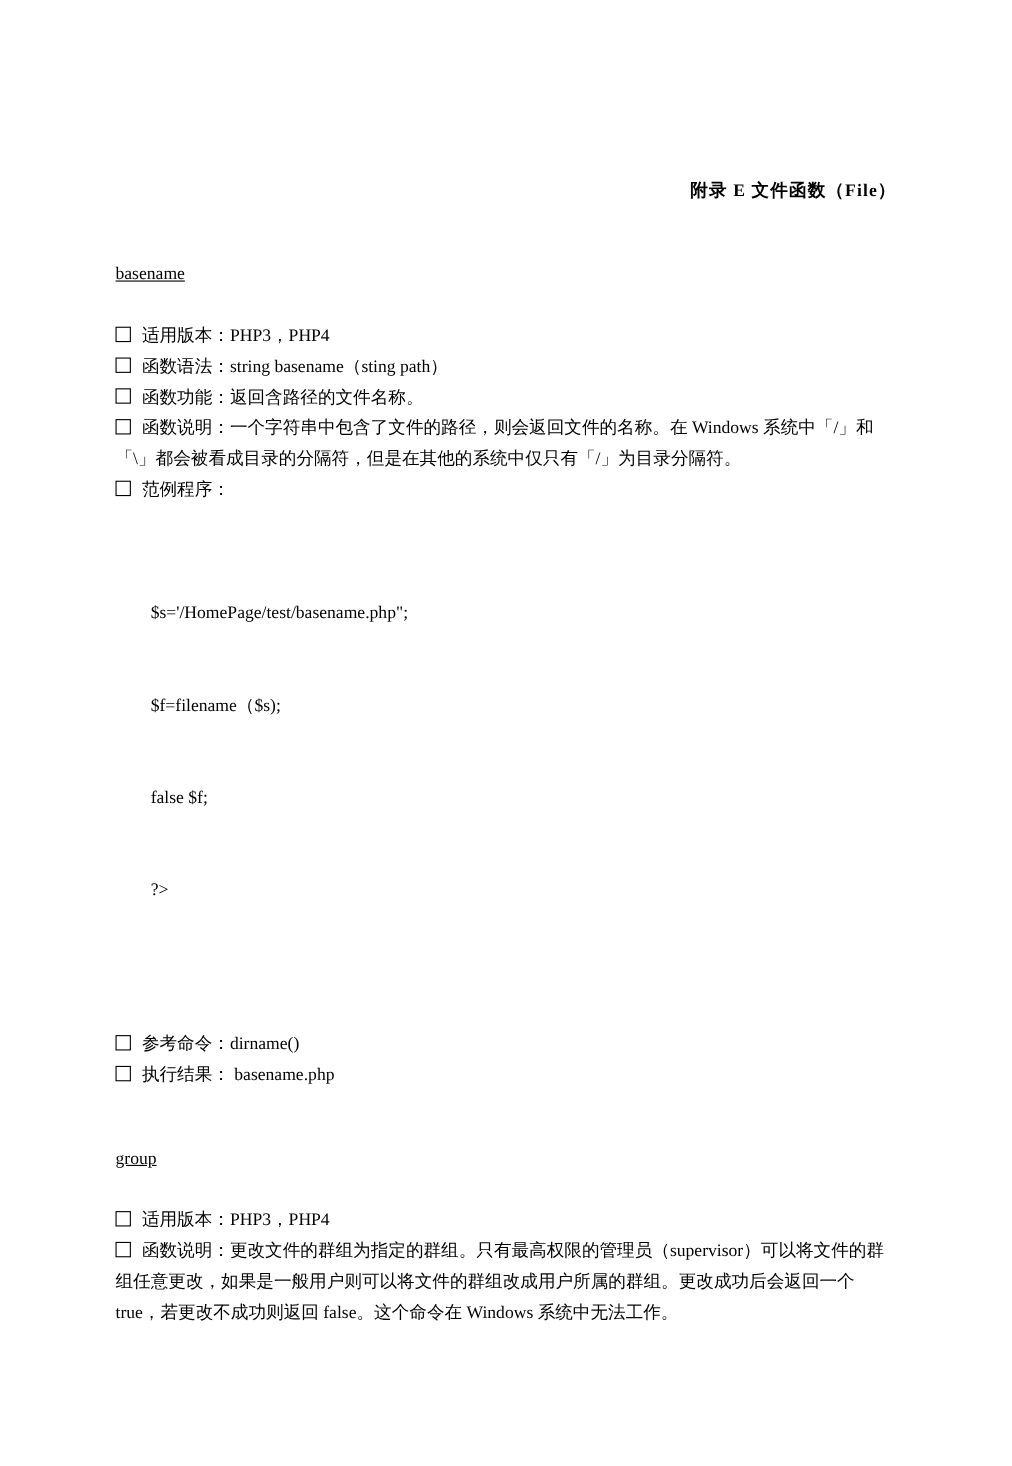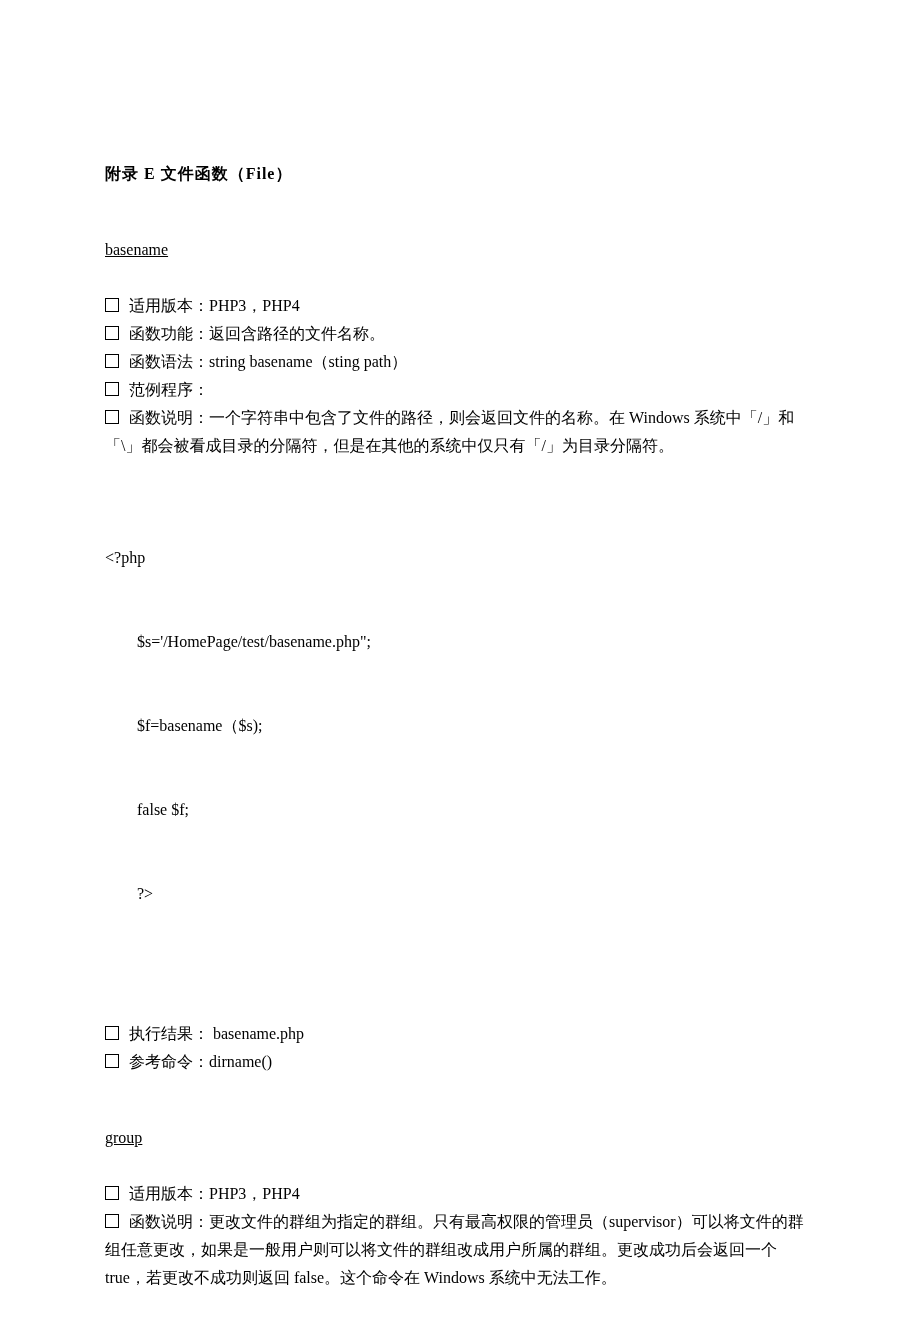--- a/index.html
+++ b/index.html
@@ -11,21 +11,21 @@
     line-height: 1.75;
     color: #000;
   }
   .page {
     width: 920px;
     min-height: 1333px;
     box-sizing: border-box;
     padding: 160px 105px 60px 105px;
   }
   .title {
-    text-align: left;
+    text-align: right;
     font-weight: bold;
     margin-bottom: 48px;
     letter-spacing: 1px;
   }
   .fname {
     margin-bottom: 28px;
     text-decoration: underline;
   }
   .row {
     margin: 0;
@@ -60,52 +60,51 @@
   <div class="title">附录 E  文件函数（File）</div>
 
   <div class="fname">basename</div>
 
   <div class="row">
     <span class="checkbox"></span>
     <span>适用版本：</span><span>PHP3，PHP4</span>
   </div>
   <div class="row">
     <span class="checkbox"></span>
+    <span>函数语法：</span><span>string basename（sting path）</span>
+  </div>
+  <div class="row">
+    <span class="checkbox"></span>
     <span>函数功能：</span><span>返回含路径的文件名称。</span>
   </div>
   <div class="row">
     <span class="checkbox"></span>
-    <span>函数语法：</span><span>string basename（sting path）</span>
+    <span>函数说明：</span><span>一个字符串中包含了文件的路径，则会返回文件的名称。在 Windows 系统中「/」和「\」都会被看成目录的分隔符，但是在其他的系统中仅只有「/」为目录分隔符。</span>
   </div>
   <div class="row">
     <span class="checkbox"></span>
     <span>范例程序：</span>
   </div>
-  <div class="row">
-    <span class="checkbox"></span>
-    <span>函数说明：</span><span>一个字符串中包含了文件的路径，则会返回文件的名称。在 Windows 系统中「/」和「\」都会被看成目录的分隔符，但是在其他的系统中仅只有「/」为目录分隔符。</span>
-  </div>
 
   <div class="code">
-    <div>&lt;?php</div>
     <div class="indent">$s='/HomePage/test/basename.php";</div>
-    <div class="indent">$f=basename（$s);</div>
+    <div class="indent">$f=filename（$s);</div>
     <div class="indent">false $f;</div>
     <div class="indent">?&gt;</div>
   </div>
 
   <div class="section-gap"></div>
 
   <div class="row">
     <span class="checkbox"></span>
-    <span>执行结果：</span><span> basename.php</span>
+    <span>参考命令：</span><span>dirname()</span>
   </div>
   <div class="row">
     <span class="checkbox"></span>
-    <span>参考命令：</span><span>dirname()</span>
+    <span>执行结果：</span><span> basename.php</span>
   </div>
 
   <div class="gap"></div>
 
   <div class="fname">group</div>
 
   <div class="row">
     <span class="checkbox"></span>
     <span>适用版本：</span><span>PHP3，PHP4</span>
   </div>

